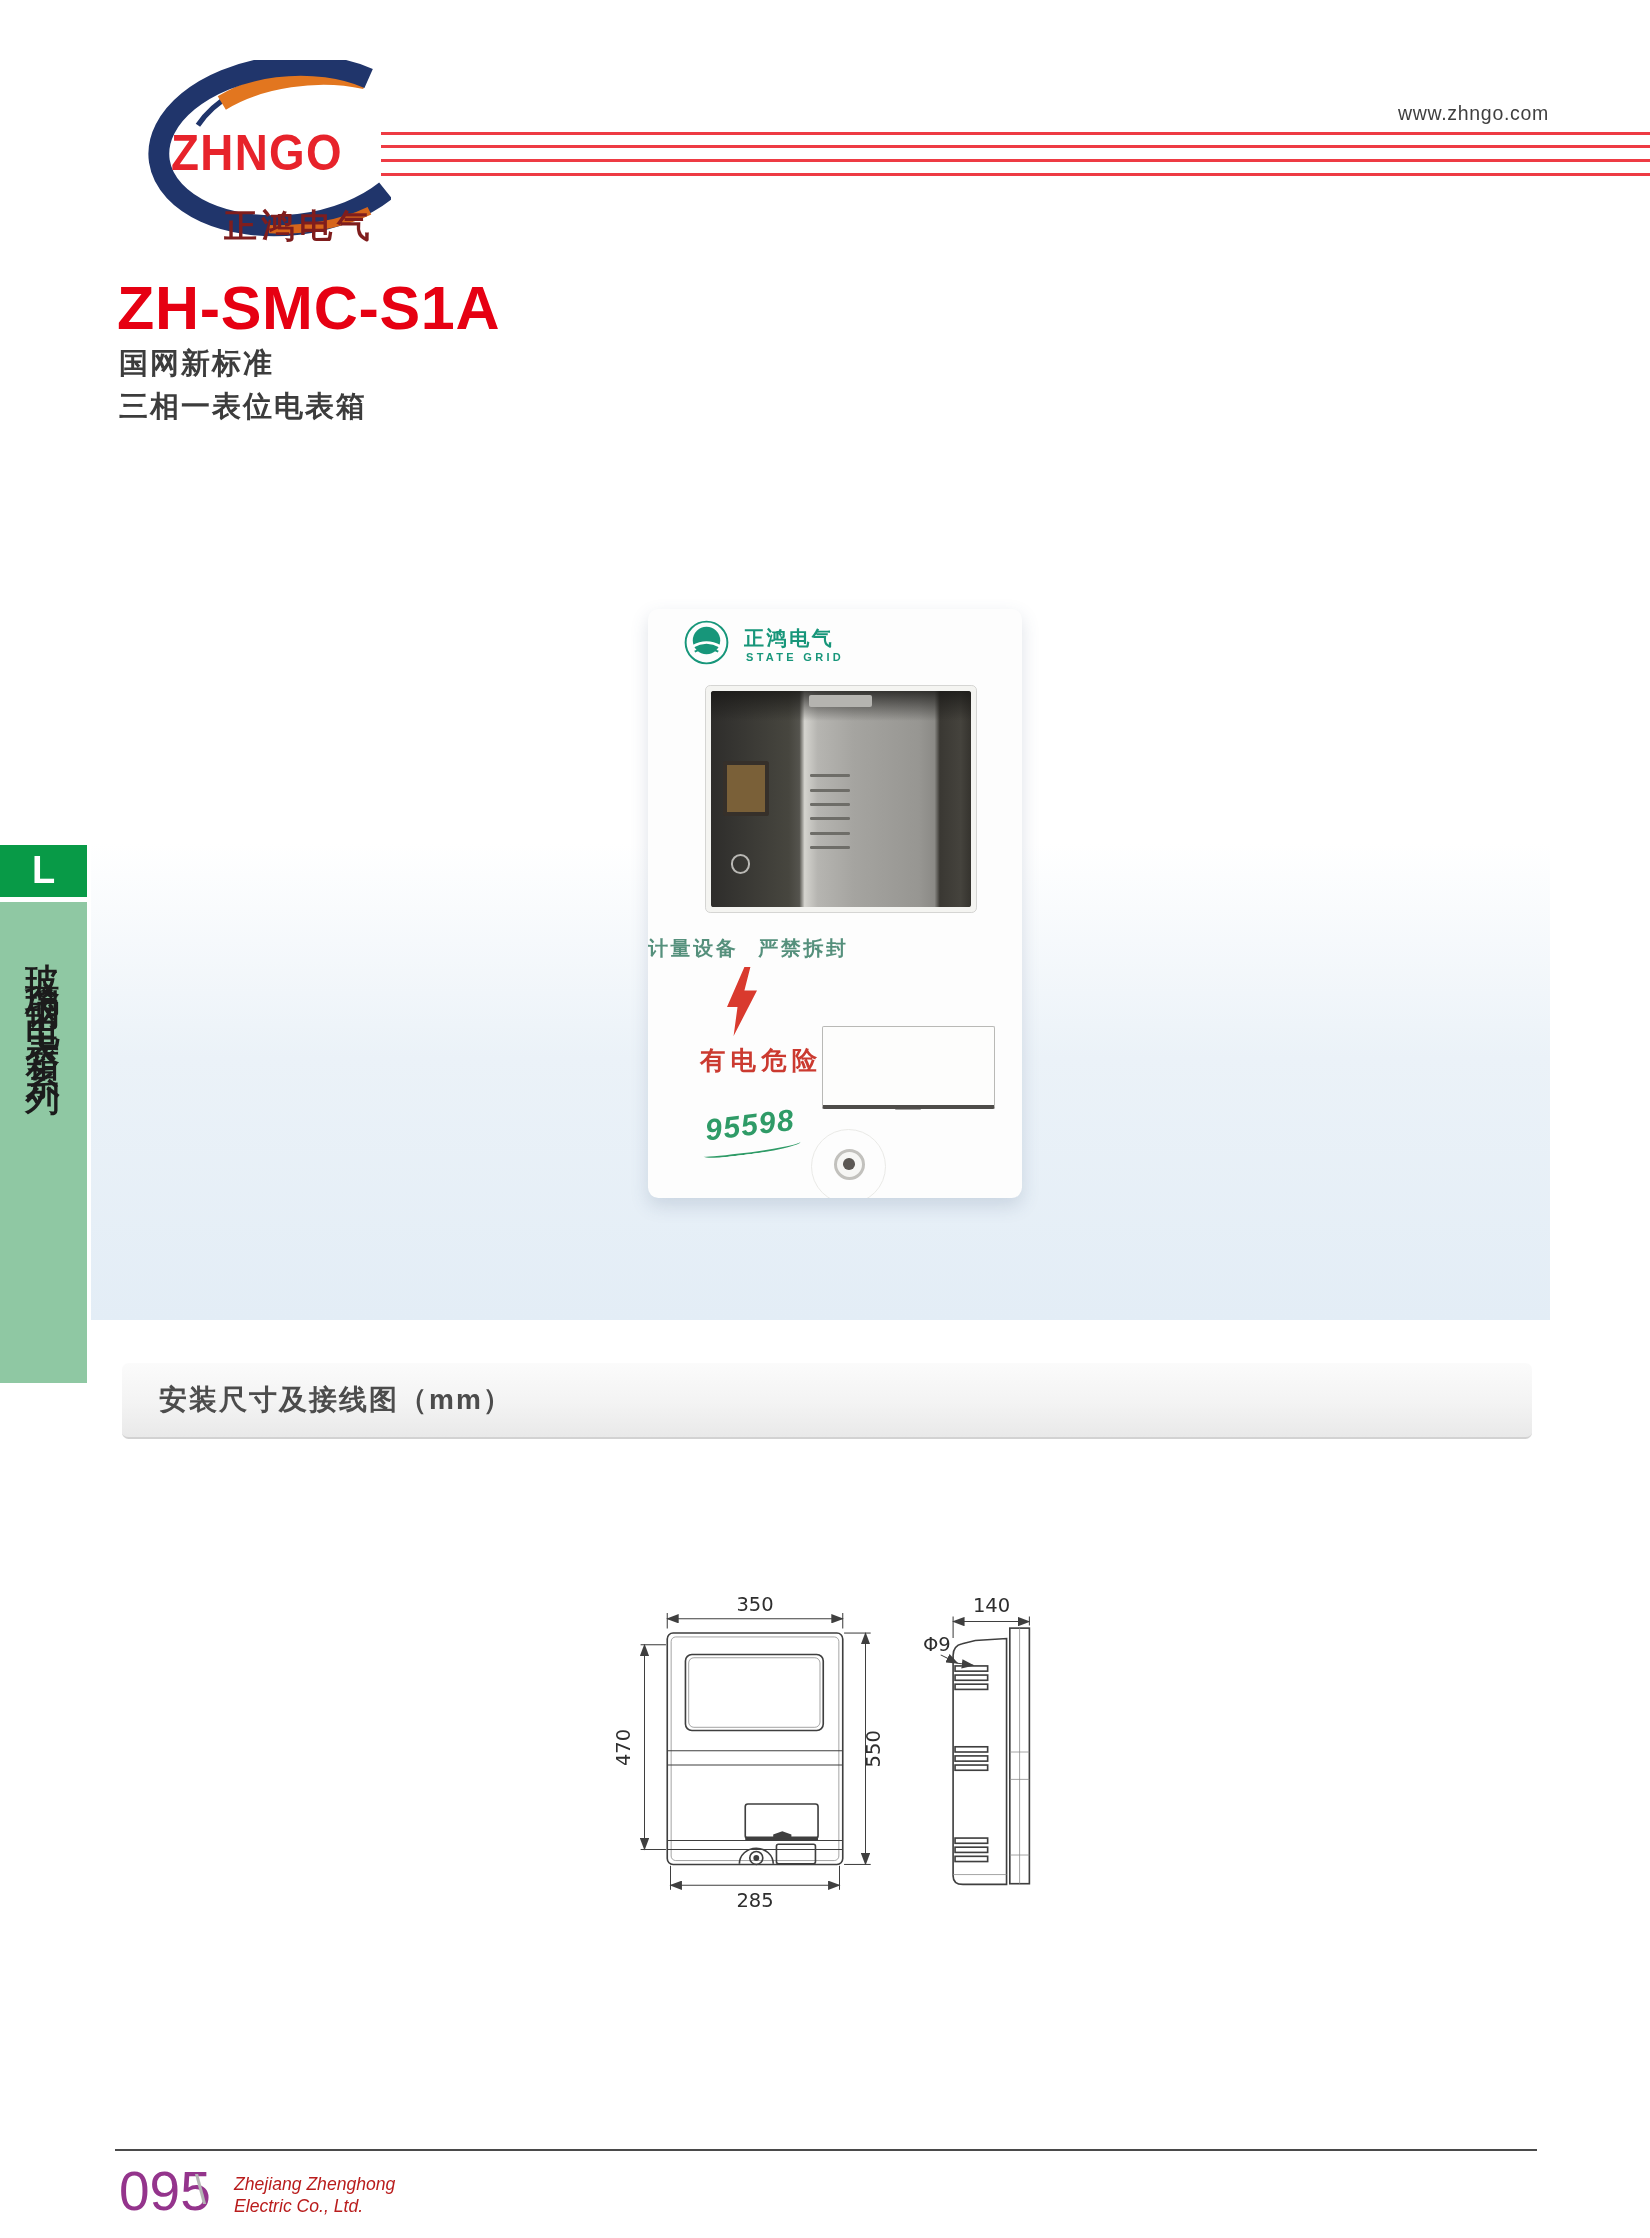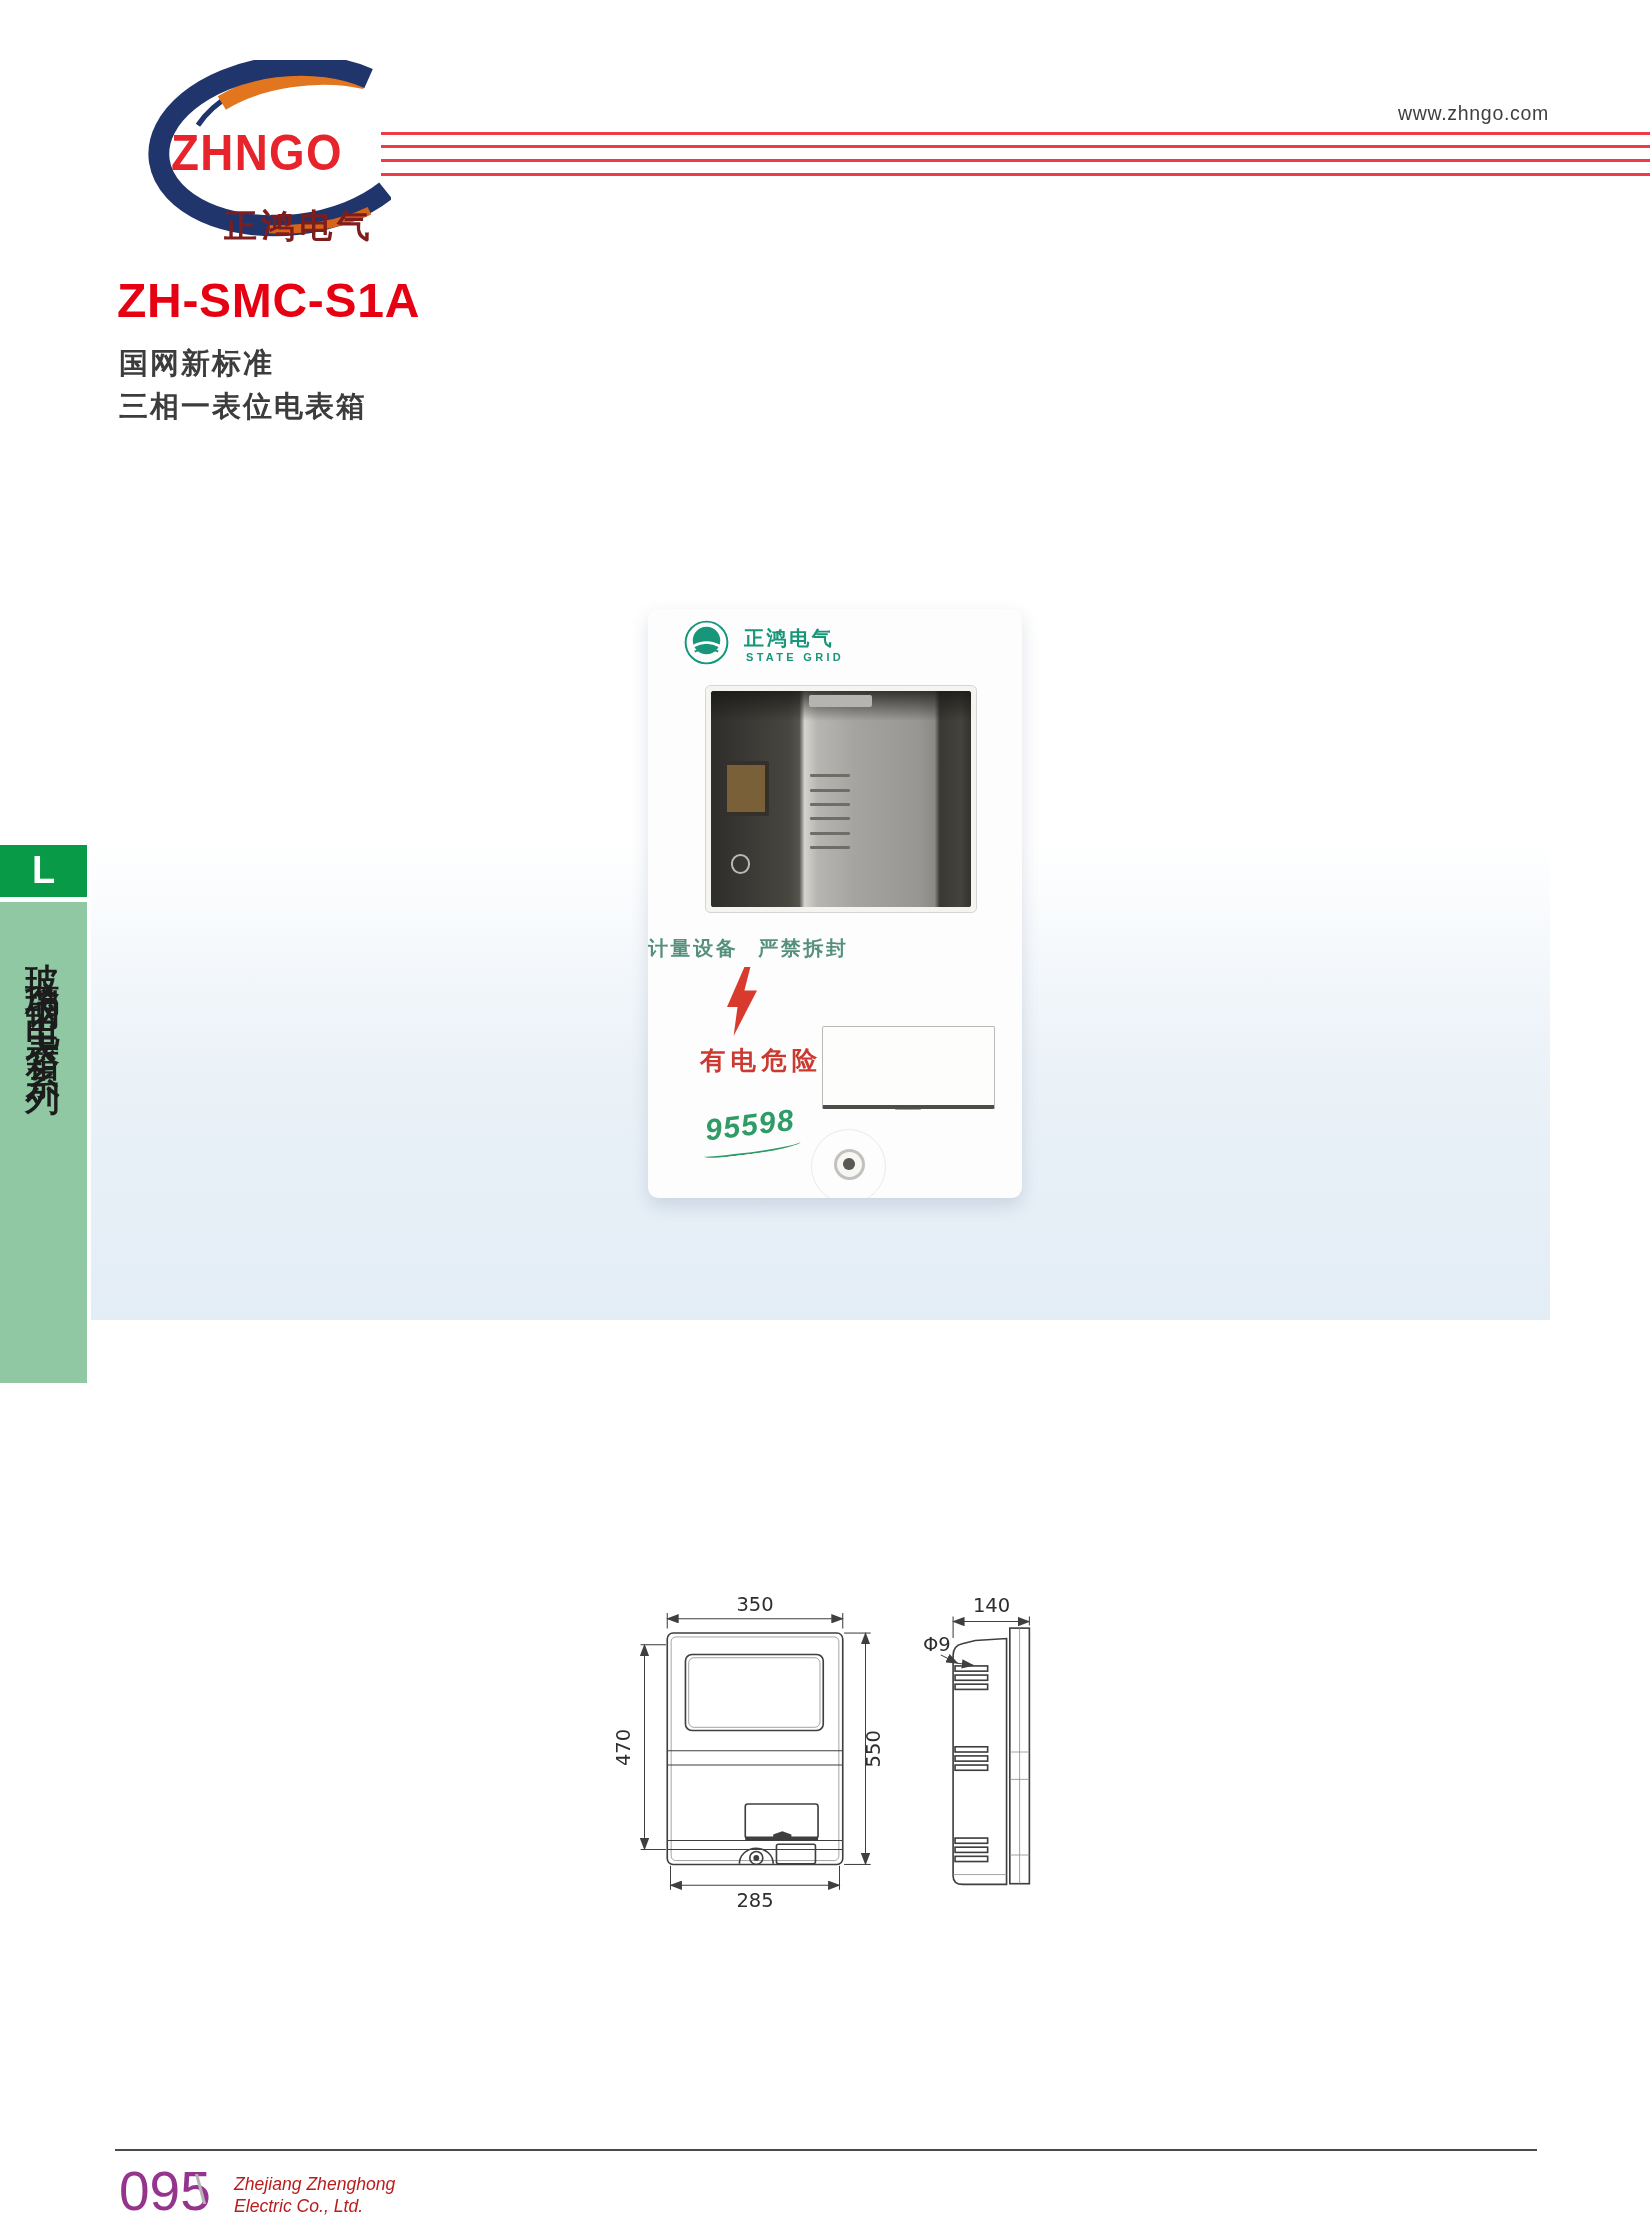--- a/index.html
+++ b/index.html
@@ -11,21 +11,21 @@
   .url{position:absolute;left:1315px;top:102px;width:234px;text-align:right;
        font-size:19.5px;color:#3f3f3f;letter-spacing:0.7px;}
   .redline{position:absolute;left:381px;width:1270px;height:2.6px;background:#ee3b44;}
   .brand-text{position:absolute;left:171px;top:125px;font-size:44px;font-weight:800;
        color:#e7232b;letter-spacing:1.3px;transform:scale(1.04,1.12);transform-origin:left top;z-index:3;}
   .brand-cn{position:absolute;left:224px;top:204px;font-size:33px;font-weight:700;
        color:#7f1d1d;letter-spacing:4.6px;z-index:3;}
   .swoosh{position:absolute;left:104px;top:60px;z-index:1;}
 
   
-  .model{position:absolute;left:117px;top:273px;font-size:48px;font-weight:600;color:#e60012;letter-spacing:0.7px;}
+  .model{position:absolute;left:117px;top:273px;font-size:61px;font-weight:600;color:#e60012;letter-spacing:0.7px;}
   .sub1{position:absolute;left:119px;top:344px;font-size:29px;font-weight:600;color:#3c3c3c;letter-spacing:2px;}
   .sub2{position:absolute;left:119px;top:387px;font-size:29px;font-weight:600;color:#3c3c3c;letter-spacing:2px;}
 
   
   .tab-dark{position:absolute;left:0;top:845px;width:87px;height:52px;background:#089a47;
        color:#ffffff;font-size:38px;font-weight:800;text-align:center;line-height:51px;}
   .tab-light{position:absolute;left:0;top:902px;width:87px;height:481px;background:#8fc8a3;}
   .tab-light span{position:absolute;left:26px;top:34px;writing-mode:vertical-rl;
        font-size:34px;font-weight:600;color:#1c1c1c;letter-spacing:17px;line-height:34px;}
 
@@ -152,20 +152,23 @@
     <div class="flap">
       <div class="flap-notch"></div>
     </div>
     <div class="hotline">95598</div>
     <div class="hotline-swoosh"></div>
     <div class="lock-outer"></div>
     <div class="lock-ring"></div>
     <div class="lock-dot"></div>
   </div>
 
+  <div class="secbar">
+    <span>安装尺寸及接线图（mm）</span>
+  </div>
 
   <svg class="dwg" style="left:612px;top:1589px;" width="273" height="326" viewBox="0 0 420 500">
     <defs>
       <marker id="ae" markerWidth="12" markerHeight="9" refX="11" refY="4.5" orient="auto">
         <path d="M0,0 L12,4.5 L0,9 z" fill="#3f3f3f"></path>
       </marker>
       <marker id="as" markerWidth="12" markerHeight="9" refX="1" refY="4.5" orient="auto">
         <path d="M12,0 L0,4.5 L12,9 z" fill="#3f3f3f"></path>
       </marker>
     </defs>

